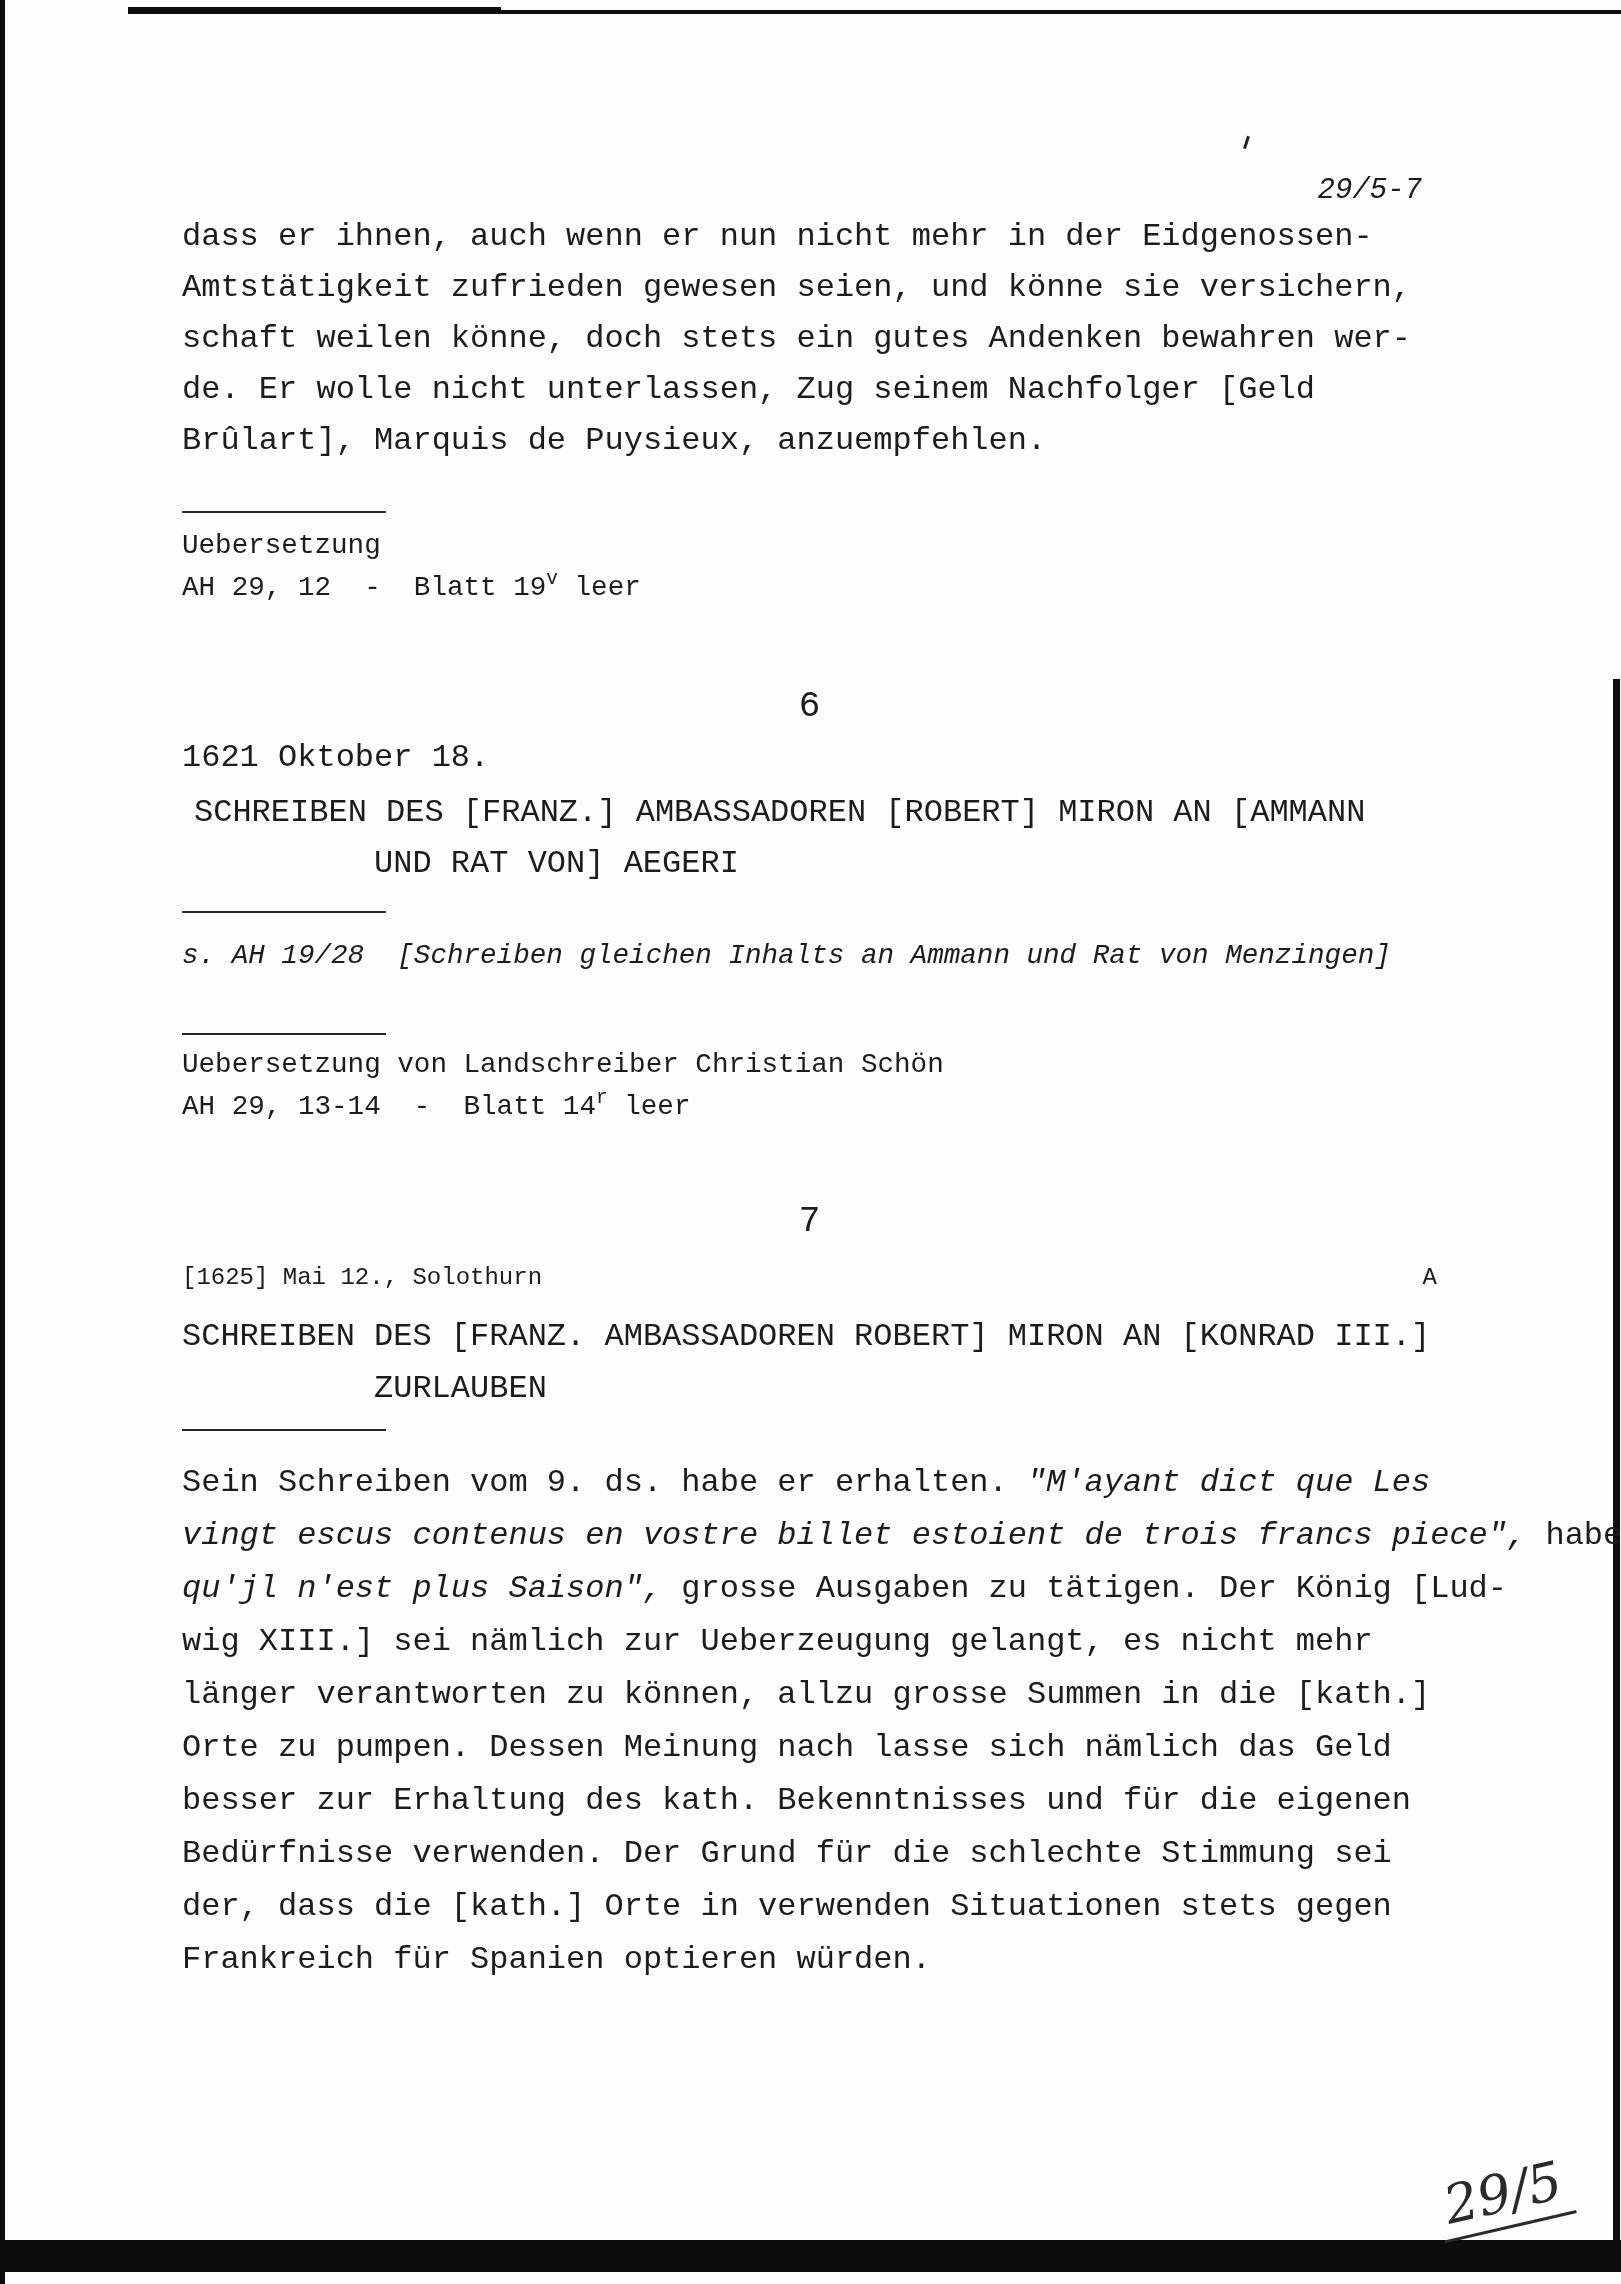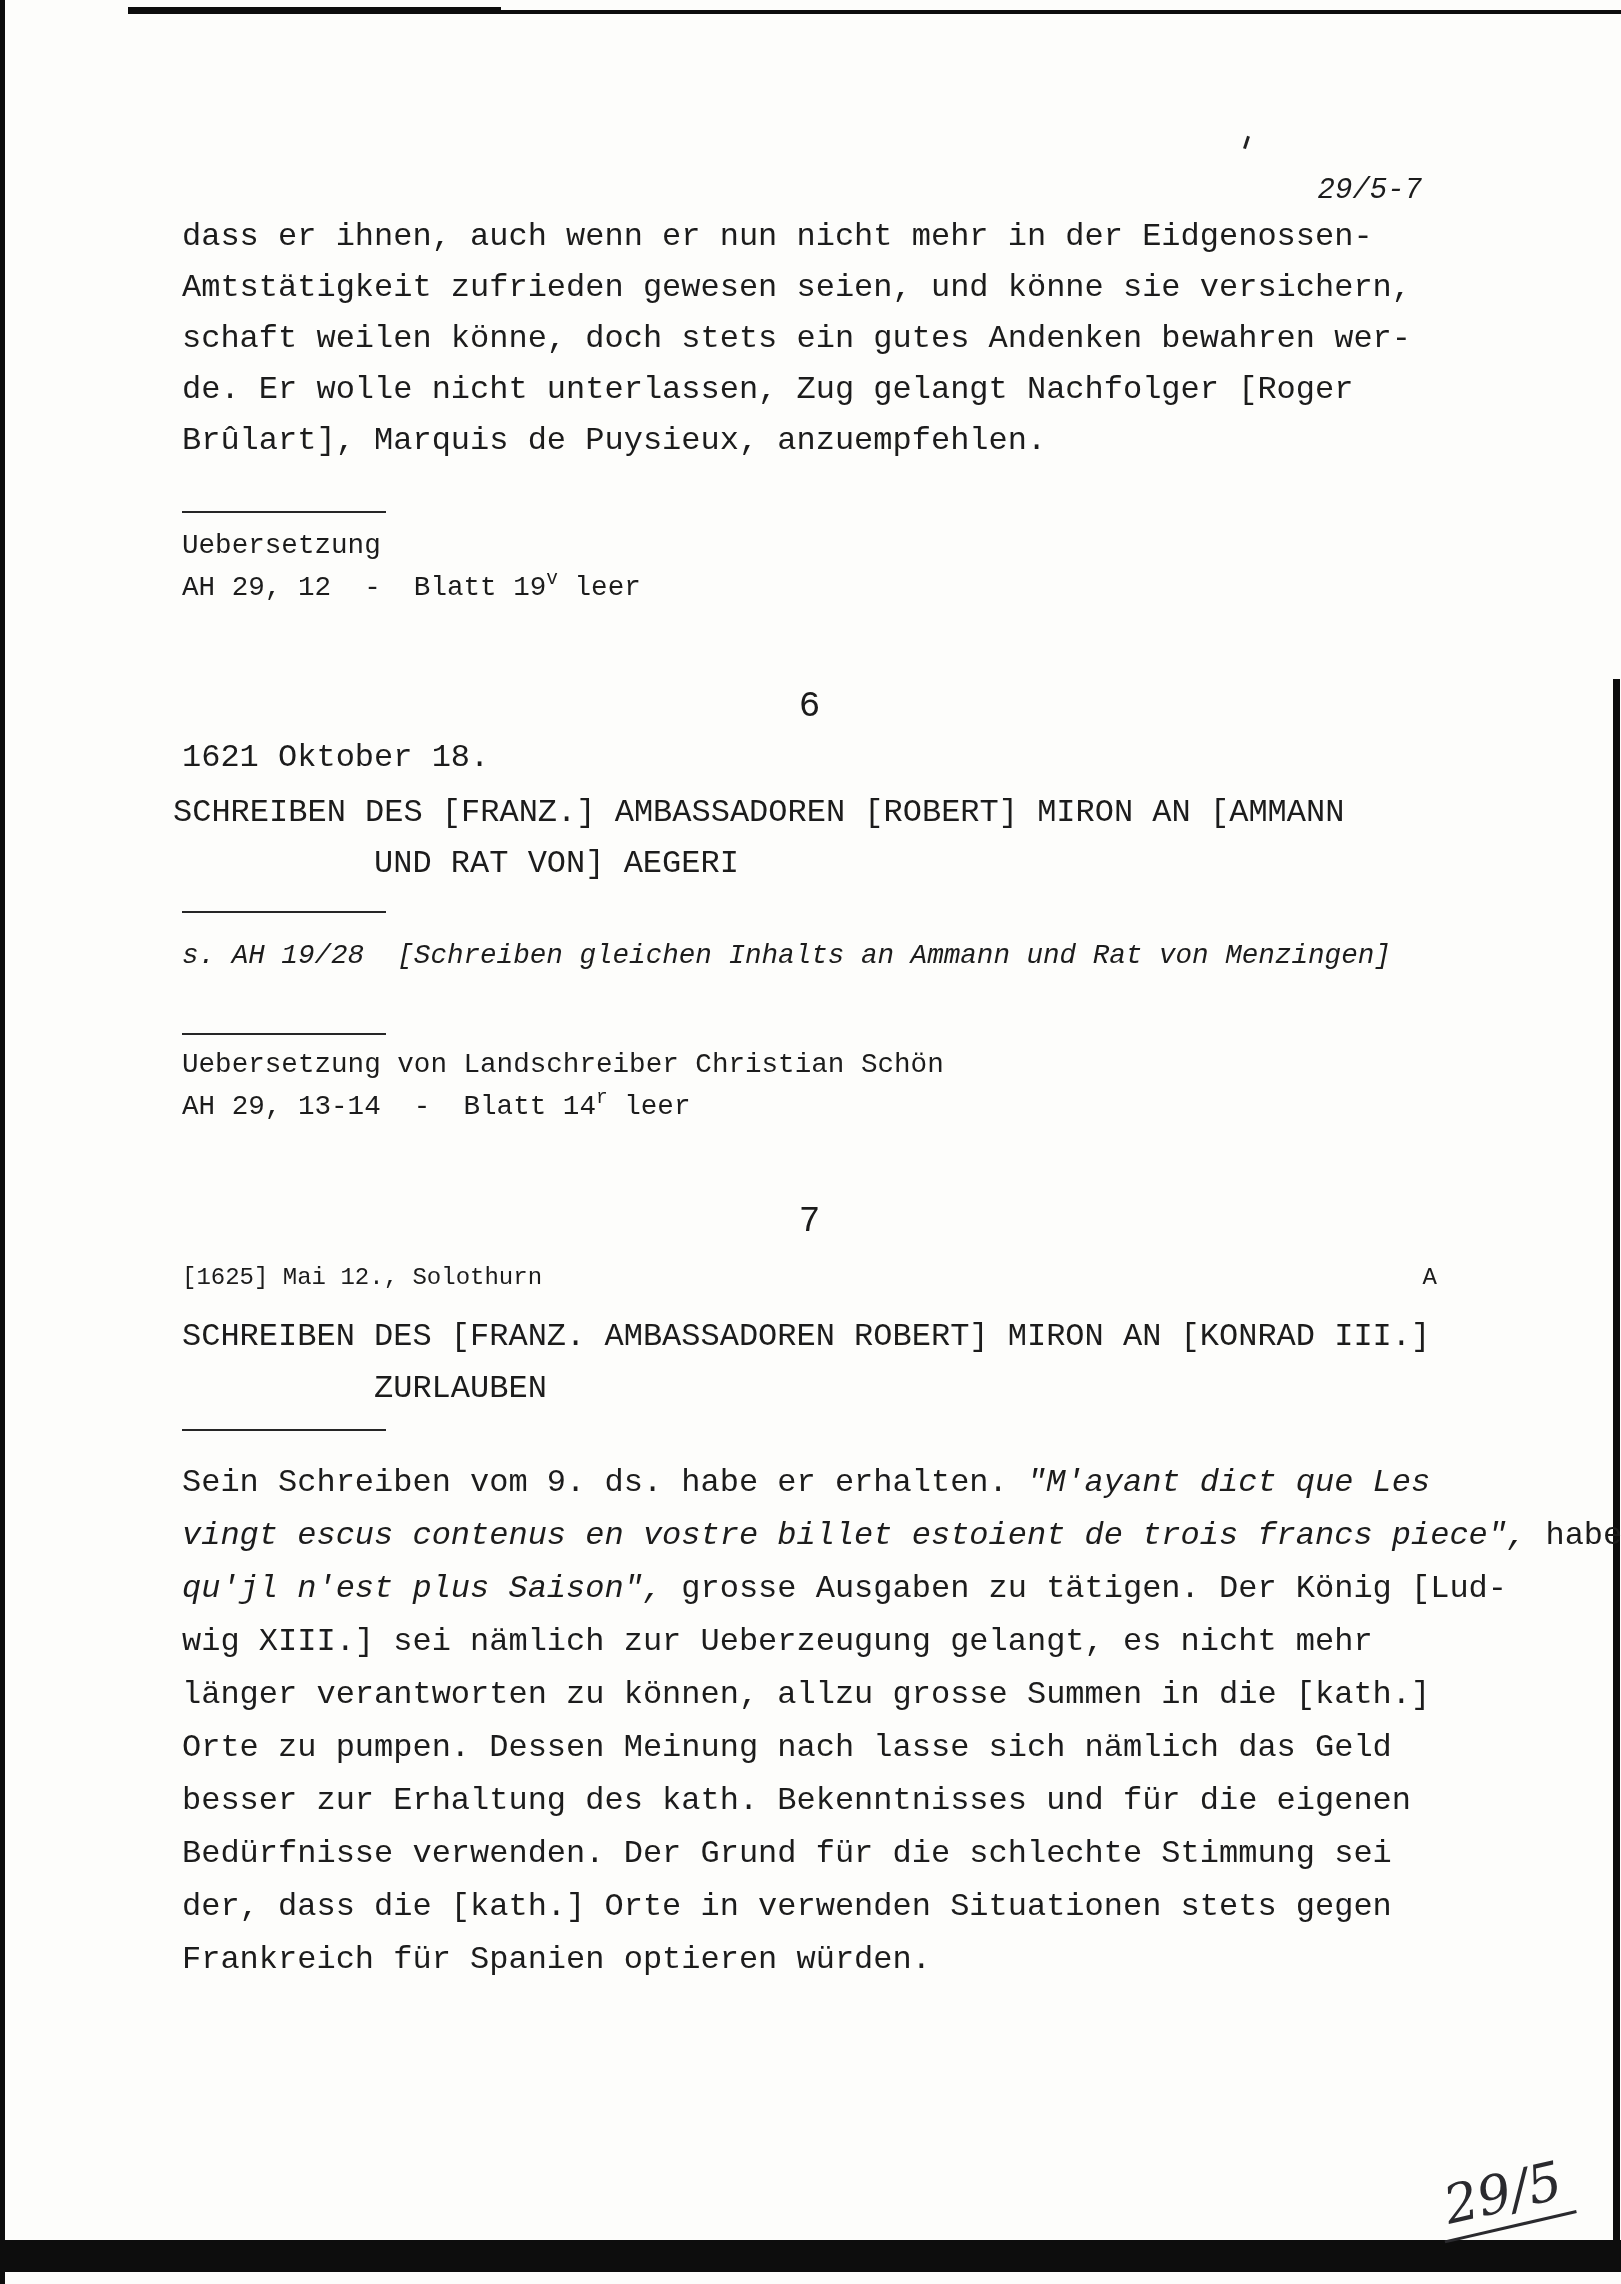--- a/index.html
+++ b/index.html
@@ -82,34 +82,34 @@
   <div class="scan-right-bar"></div>
   <div class="scan-bottom-bar"></div>
   <div class="scan-tick"></div>
 
   <div class="page-corner-number" style="top:151px;">29/5-7</div>
 
   <div class="abs body-text" style="top:211px; left:182px;">
     <div class="line">dass er ihnen, auch wenn er nun nicht mehr in der Eidgenossen-</div>
     <div class="line">Amtstätigkeit zufrieden gewesen seien, und könne sie versichern,</div>
     <div class="line">schaft weilen könne, doch stets ein gutes Andenken bewahren wer-</div>
-    <div class="line">de. Er wolle nicht unterlassen, Zug gelangt Nachfolger [Roger</div>
+    <div class="line">de. Er wolle nicht unterlassen, Zug seinem Nachfolger [Geld</div>
     <div class="line">Brûlart], Marquis de Puysieux, anzuempfehlen.</div>
   </div>
 
   <div class="rule" style="top:511px;"></div>
 
   <div class="abs small-text" style="top:525px; left:182px;">
     <div class="line">Uebersetzung</div>
     <div class="line"><span>AH 29, 12  -  Blatt 19</span><span class="sup">v</span><span> leer</span></div>
   </div>
 
   <div class="entry-number" style="top:686px;">6</div>
   <div class="abs line" style="top:739px; left:182px; font-size:32px;">1621 Oktober 18.</div>
-  <div class="abs line caps-title" style="top:794px; left:173px;text-align:center;">SCHREIBEN DES [FRANZ.] AMBASSADOREN [ROBERT] MIRON AN [AMMANN</div>
+  <div class="abs line caps-title" style="top:794px; left:194px;text-align:center;">SCHREIBEN DES [FRANZ.] AMBASSADOREN [ROBERT] MIRON AN [AMMANN</div>
   <div class="abs line caps-title" style="top:845px; left:374px;">UND RAT VON] AEGERI</div>
 
   <div class="rule" style="top:911px;"></div>
 
   <div class="abs line it" style="top:940px; left:182px; font-size:27.6px;">s. AH 19/28  [Schreiben gleichen Inhalts an Ammann und Rat von Menzingen]</div>
 
   <div class="rule" style="top:1033px;"></div>
 
   <div class="abs small-text" style="top:1044px; left:182px;">
     <div class="line">Uebersetzung von Landschreiber Christian Schön</div>

